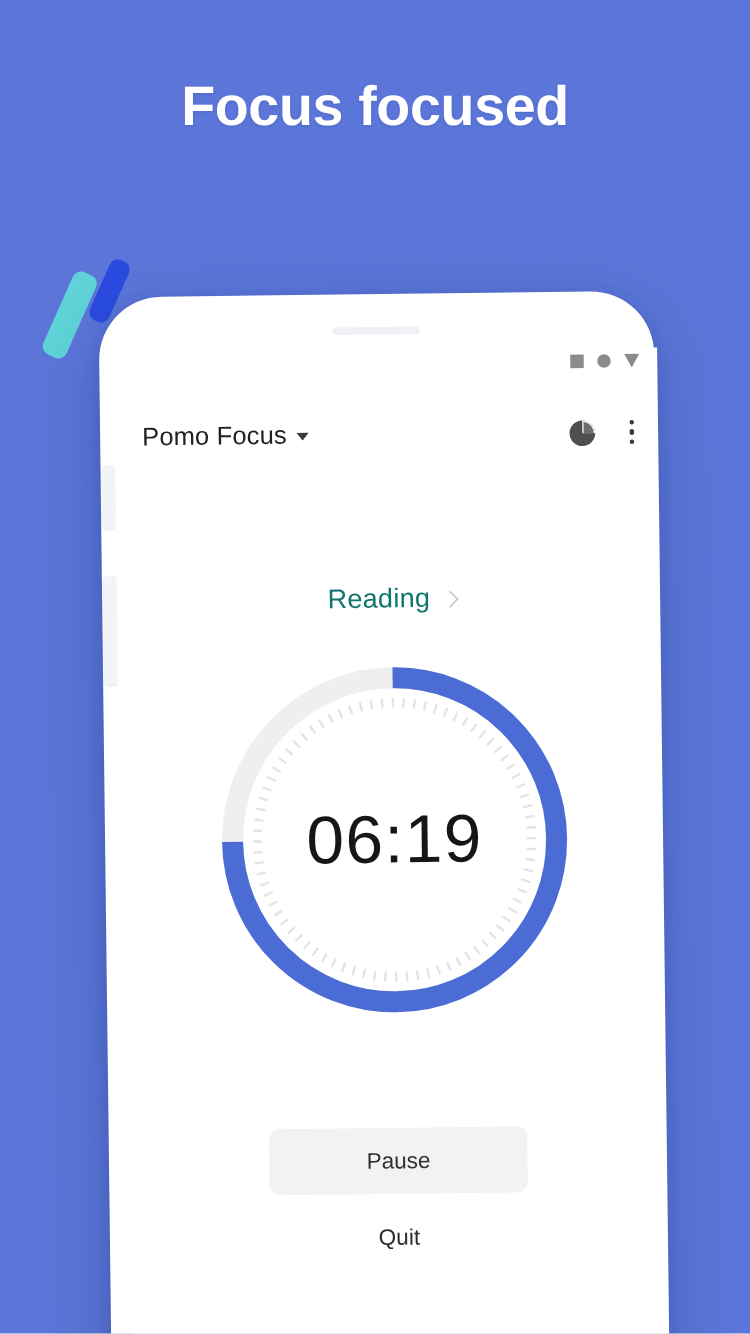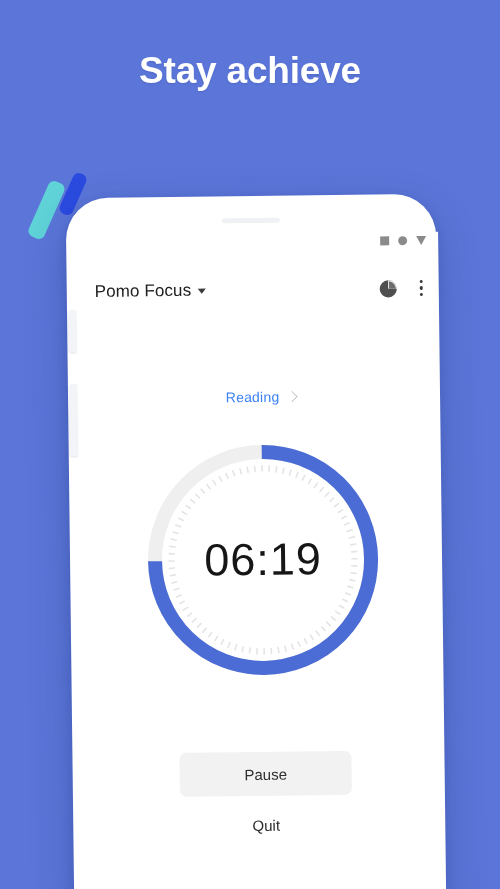--- a/index.html
+++ b/index.html
@@ -169,22 +169,22 @@
   .task-row {
     position: absolute;
     top: 155px;
     left: 0;
     width: 358px;
     display: flex;
     justify-content: center;
     align-items: center;
   }
   .task-label {
-    font-size: 14px;
-    color: #3b82f6;
+    font-size: 18px;
+    color: #0f766e;
     letter-spacing: .2px;
   }
   .chev-right {
     margin-left: 9px;
     width: 7px; height: 7px;
     border-top: 1.6px solid #c6c6c6;
     border-right: 1.6px solid #c6c6c6;
     transform: rotate(45deg);
   }
 
@@ -236,21 +236,21 @@
     background: none;
     border: none;
     font-family: inherit;
     cursor: pointer;
   }
 </style>
 </head>
 <body>
 
 <div class="headline">
-  <span class="ln">Stay achieve</span>
+  <span class="ln">Focus focused</span>
 </div>
 
 <div class="deco deco-teal"></div>
 <div class="deco deco-blue"></div>
 
 <div class="phone-wrap">
   <div class="phone-body">
     <div class="phone-speaker"></div>
     <div class="side-btn left-a"></div>
     <div class="side-btn left-b"></div>

